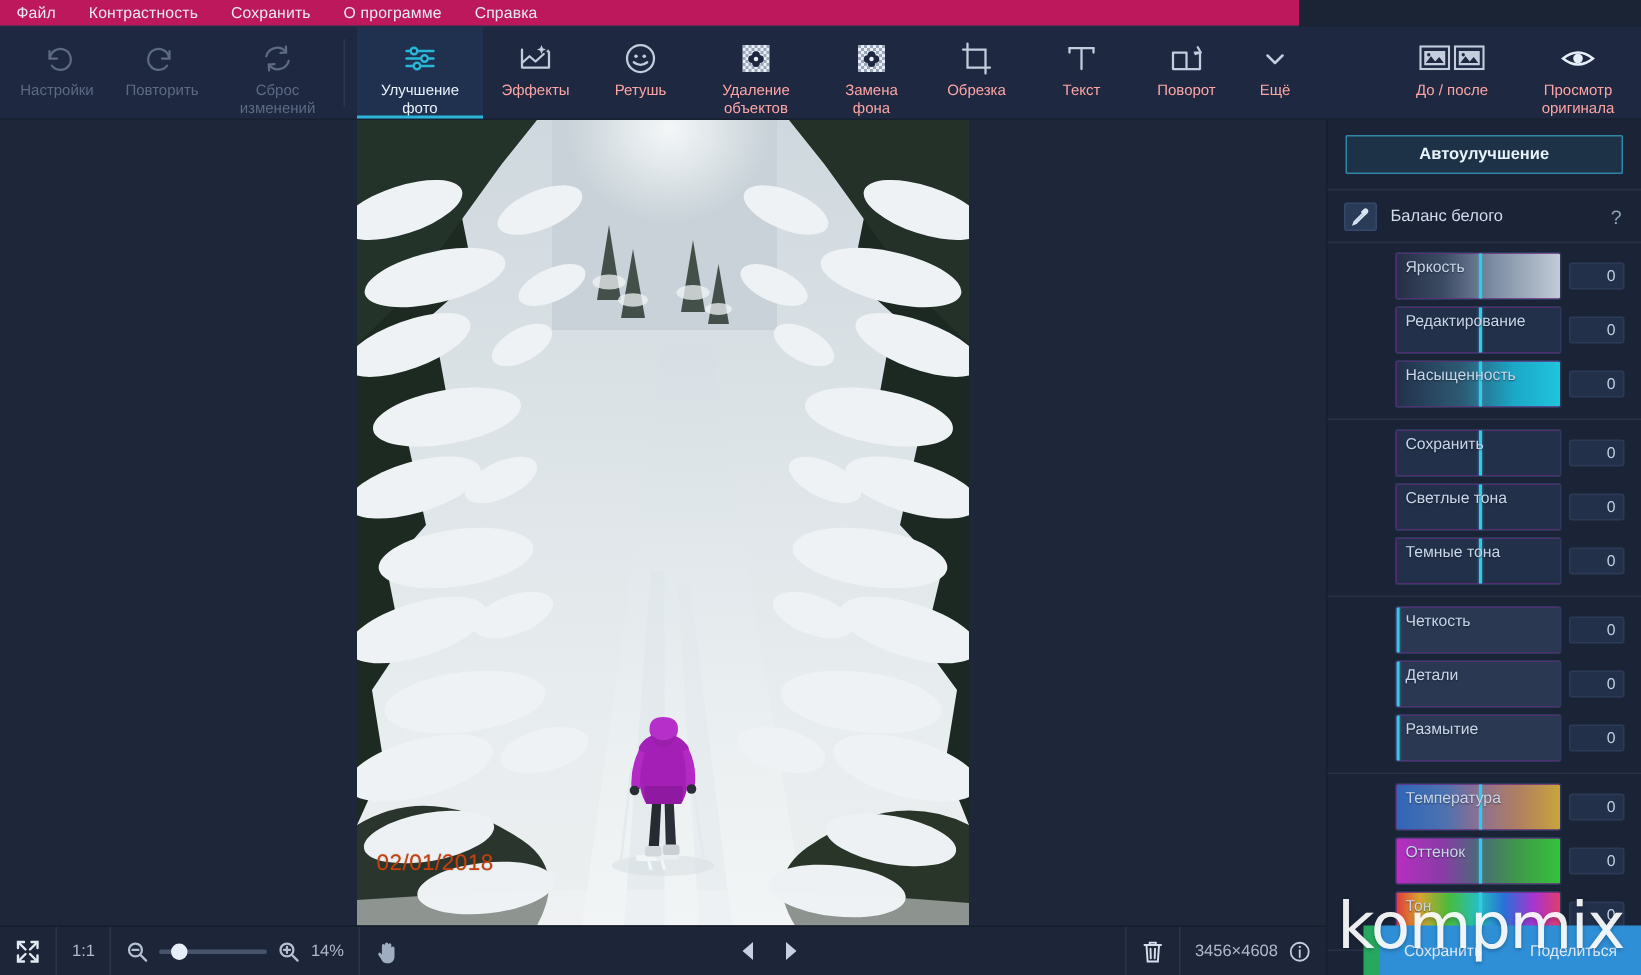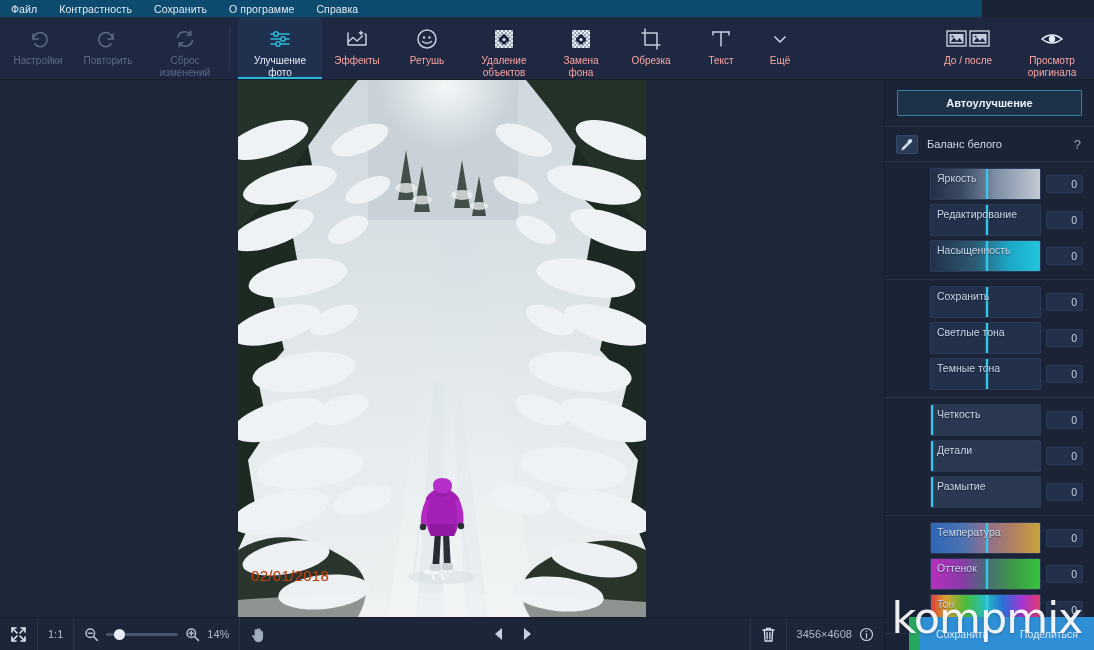--- a/index.html
+++ b/index.html
@@ -7,22 +7,22 @@
   body{
     font-family:"Liberation Sans","DejaVu Sans",sans-serif;
     background:#1b2435;
     color:#cfd8e6;
     -webkit-font-smoothing:antialiased;
   }
   #app{ position:relative; width:1094px; height:650px; }
 
   
   .menubar{
-    position:absolute; left:0; top:0; width:982px; height:18px;
-    background:#0c4a6e;
+    position:absolute; left:0; top:0; width:866px; height:18px;
+    background:#be185d;
     display:flex; gap:0px;
     border-bottom:1px solid #243049;
   }
   .menu-item{
     font-size:10.5px; color:#e3eaf5; padding:0 11px; line-height:18px;
     letter-spacing:.1px; cursor:default; white-space:nowrap;
   }
 
   
   .toolbar{
@@ -321,20 +321,30 @@
           <svg width="26" height="26" viewBox="0 0 26 26" fill="none" stroke="#c3cddd" stroke-width="1.5" stroke-linecap="round">
             <line x1="5" y1="6" x2="21" y2="6"></line>
             <line x1="13" y1="6" x2="13" y2="20"></line>
             <line x1="5" y1="6" x2="5" y2="9"></line>
             <line x1="21" y1="6" x2="21" y2="9"></line>
           </svg>
         </span>
         <span class="lbl">Текст</span>
       </div>
 
+      <div class="tb-btn">
+        <span class="ico">
+          <svg width="26" height="26" viewBox="0 0 26 26" fill="none" stroke="#c3cddd" stroke-width="1.5" stroke-linejoin="round" stroke-linecap="round">
+            <rect x="4" y="9" width="9" height="11"></rect>
+            <path d="M13 20 L22 20 L22 9 L18.5 9"></path>
+            <path d="M20.5 5.5 L22.5 9 L19 10"></path>
+          </svg>
+        </span>
+        <span class="lbl">Поворот</span>
+      </div>
 
       <div class="tb-btn narrow">
         <span class="ico">
           <svg width="22" height="22" viewBox="0 0 22 22" fill="none" stroke="#c3cddd" stroke-width="1.7" stroke-linecap="round" stroke-linejoin="round">
             <path d="M6 9 L11 14 L16 9"></path>
           </svg>
         </span>
         <span class="lbl">Ещё</span>
       </div>
     </div>

